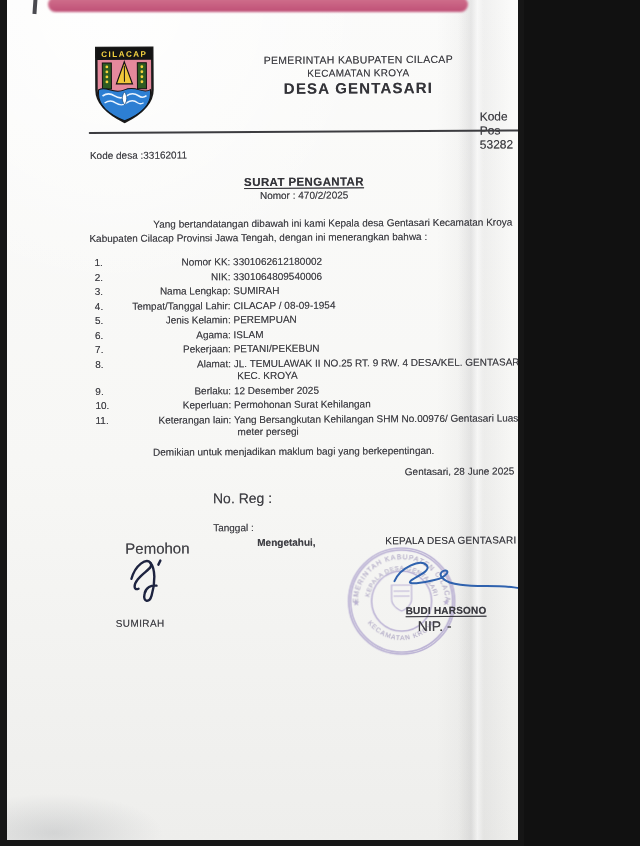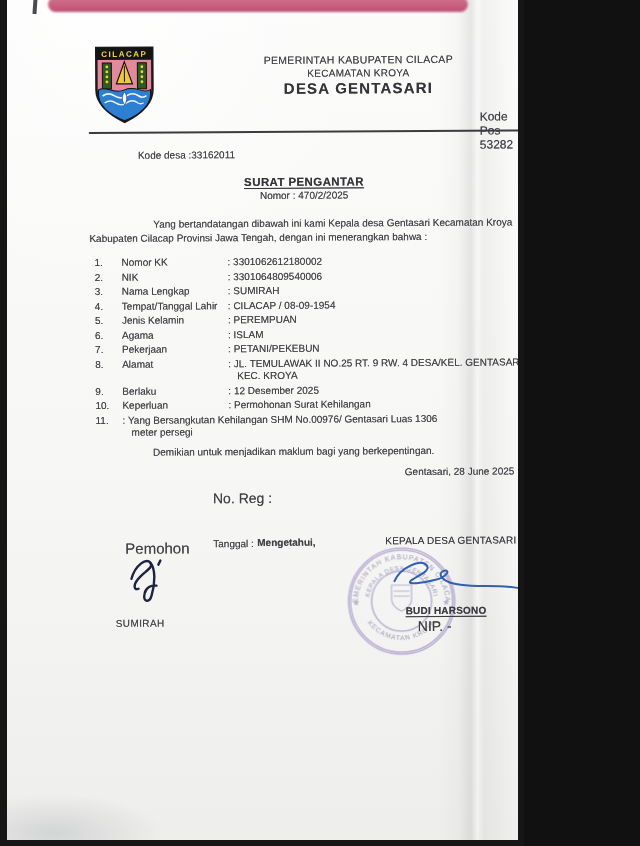--- a/index.html
+++ b/index.html
@@ -29,34 +29,34 @@
   
   .content{position:absolute;inset:0;transform:rotate(-0.35deg);transform-origin:50% 40%;z-index:2;
            text-shadow:0 0 .5px rgba(64,64,72,.65);}
   .abs{position:absolute;}
   .hdr-text{left:160px;top:54px;width:400px;text-align:center;line-height:13px;}
   .hdr-l1{font-size:10.5px;letter-spacing:.3px;}
   .hdr-l2{font-size:10px;letter-spacing:.3px;}
   .hdr-l3{font-size:15px;font-weight:700;letter-spacing:1.2px;margin-top:2px;color:#333338;}
   .kodepos{left:481px;top:111px;font-size:12px;}
   .rule{left:90px;top:131px;width:460px;height:2.2px;background:#3c3c40;border-radius:1px;}
-  .kodedesa{left:91px;top:149px;font-size:10px;margin-left:48px;}
+  .kodedesa{left:91px;top:149px;font-size:10px;}
   .titleblock{left:105px;top:176px;width:400px;text-align:center;}
   .title-h{font-size:11.5px;font-weight:700;letter-spacing:.4px;text-decoration:underline;text-underline-offset:2px;color:#333338;}
   .title-no{font-size:10px;margin-top:2px;}
   .intro{left:90px;top:217px;width:462px;font-size:10px;line-height:13.5px;text-indent:64px;white-space:pre-line;}
   .list{left:95px;top:256px;width:465px;font-size:10px;}
   .row{display:flex;line-height:12.5px;margin-bottom:2px;}
   .row .no{width:27px;flex:none;}
-  .row .lab{width:106px;flex:none;}
+  .row .lab{width:106px;flex:none;text-align:right;}
   .row .val{flex:1;white-space:pre-line;padding-left:9px;text-indent:-9px;}
   .closing{left:88px;top:446px;width:410px;text-align:center;font-size:10px;}
   .date{left:404px;top:467px;font-size:10px;}
   .noreg{left:212px;top:490px;font-size:14px;}
-  .tanggal{left:212px;top:522px;font-size:10px;margin-top:16px;}
+  .tanggal{left:212px;top:522px;font-size:10px;}
   .pemohon{left:124px;top:539px;font-size:15px;}
   .mengetahui{left:256px;top:537px;font-size:10px;font-weight:bold;}
   .kepala-lbl{left:384px;top:536px;font-size:10px;letter-spacing:.2px;color:#38383e;}
   .sig1{left:118px;top:554px;}
   .sumirah{left:114px;top:617px;font-size:10px;letter-spacing:.4px;text-align:right;}
   .stamp{left:344px;top:546px;opacity:.55;filter:blur(.3px);}
   .sig2{left:383px;top:558px;}
   .budi{left:404px;top:606px;font-size:10px;font-weight:700;letter-spacing:.2px;
         text-decoration:underline;text-underline-offset:2px;color:#3a3a40;}
   .nip{left:416px;top:619px;font-size:14px;}
@@ -163,20 +163,21 @@
         <span class="lab">Berlaku</span>
         <span class="val">: 12 Desember 2025</span>
       </div>
       <div class="row">
         <span class="no">10.</span>
         <span class="lab">Keperluan</span>
         <span class="val">: Permohonan Surat Kehilangan</span>
       </div>
       <div class="row">
         <span class="no">11.</span>
+        <span class="lab">Keterangan lain</span>
         <span class="val">: Yang Bersangkutan Kehilangan SHM No.00976/ Gentasari Luas 1306
 meter persegi</span>
       </div>
     </div>
 
     <div class="abs closing">Demikian untuk menjadikan maklum bagi yang berkepentingan.</div>
 
     <div class="abs date">Gentasari, 28 June 2025</div>
     <div class="abs noreg">No. Reg :</div>
     <div class="abs tanggal">Tanggal :</div>

